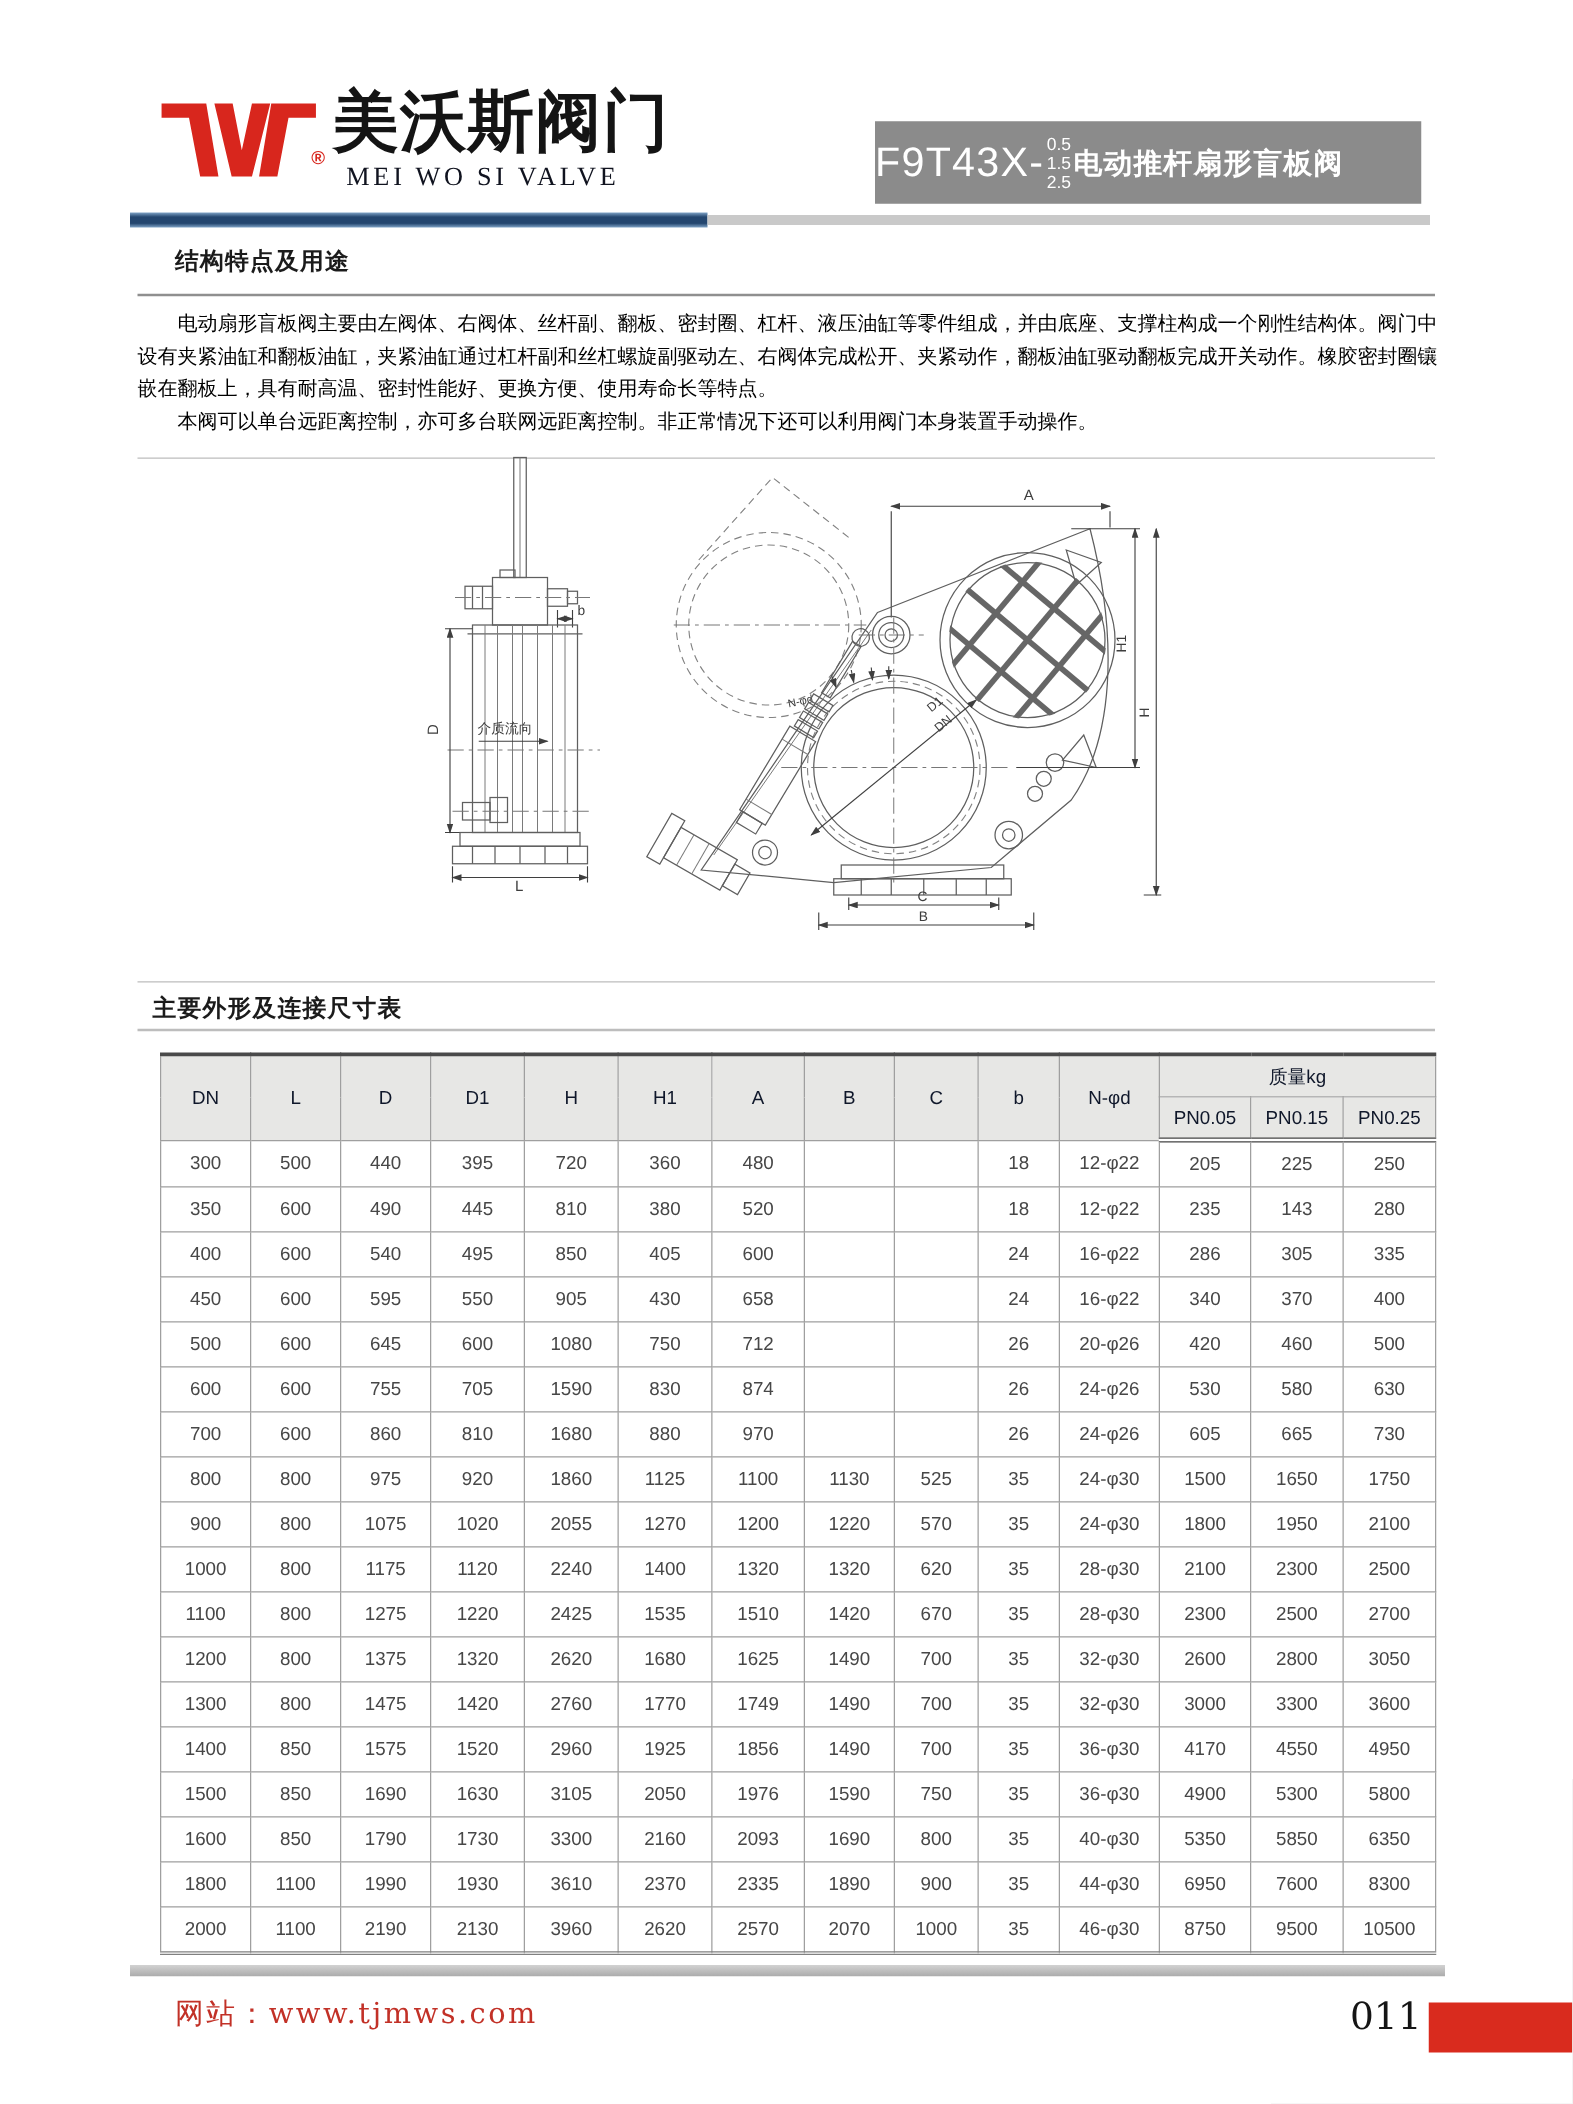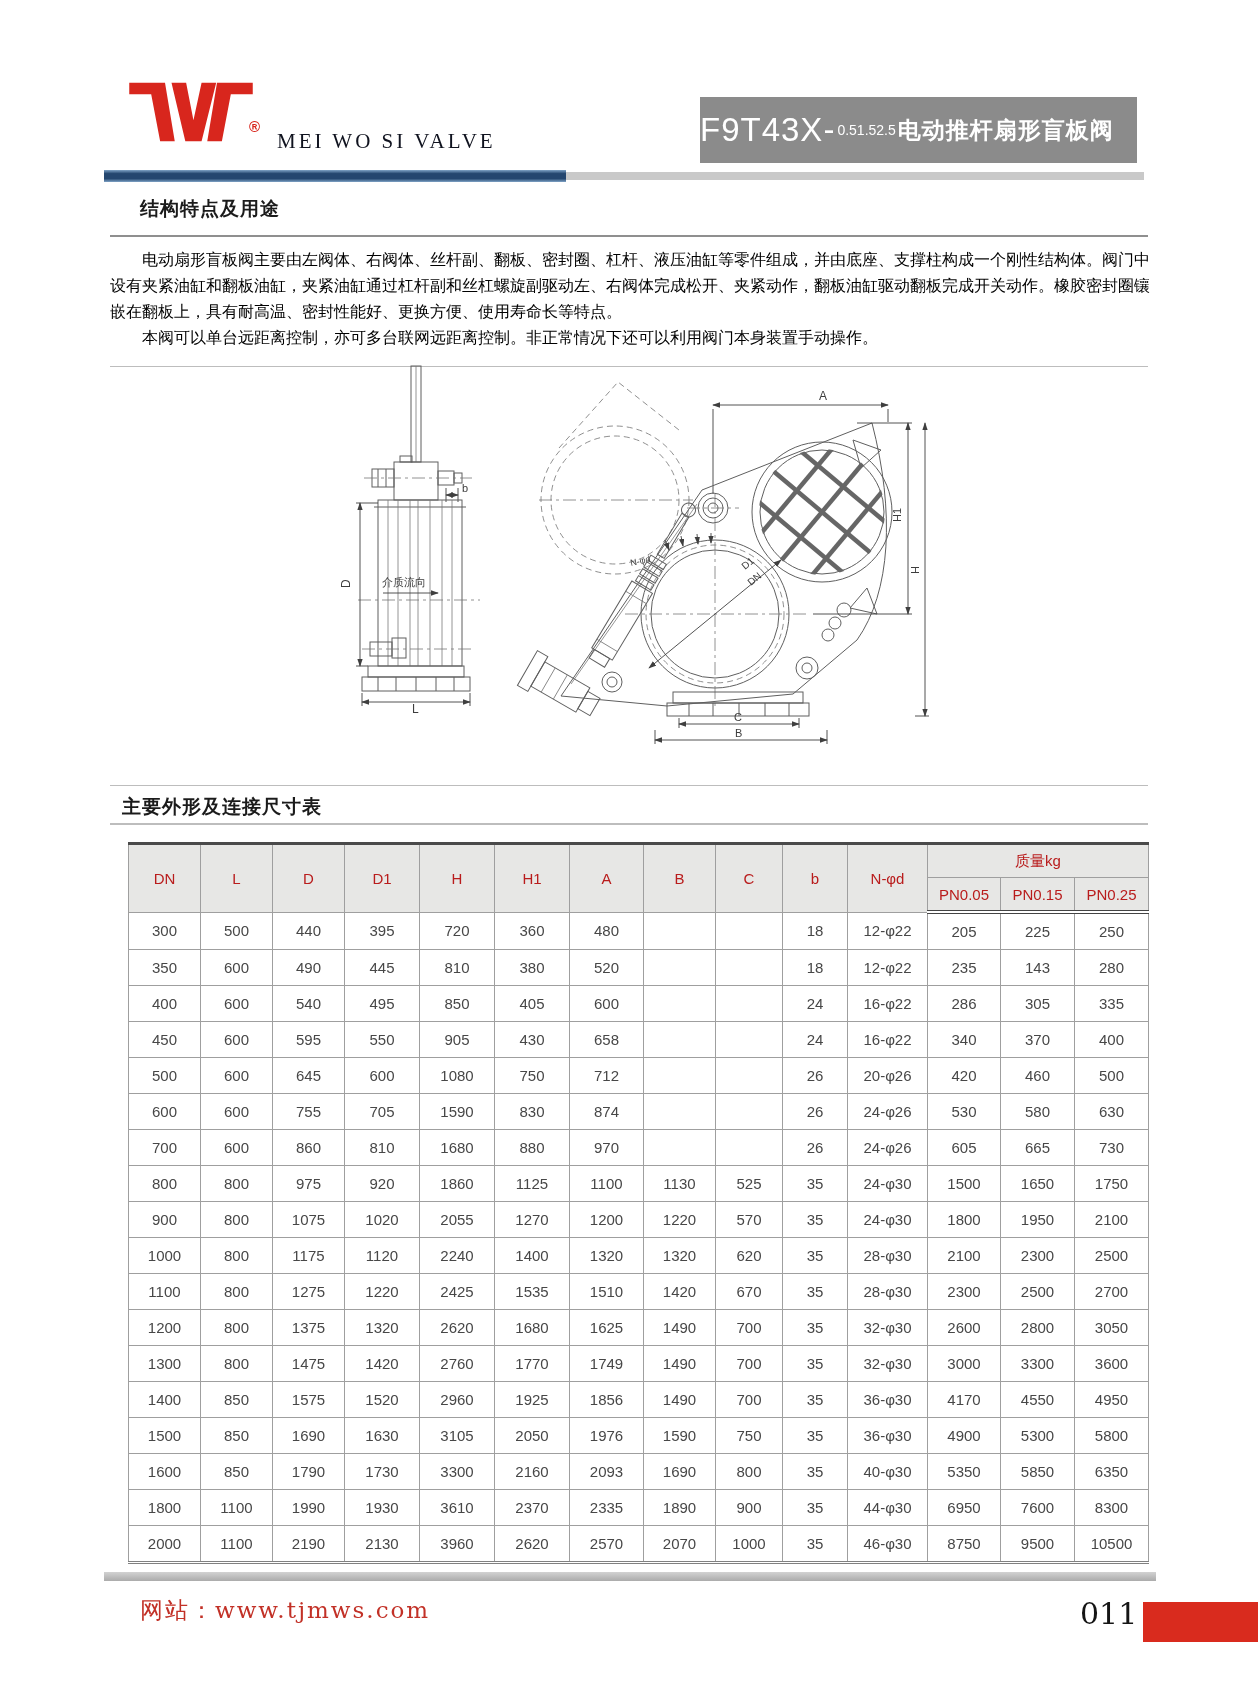--- a/index.html
+++ b/index.html
@@ -10,21 +10,21 @@
   
   .logo-mark{left:126px;top:76px;width:130px;height:72px;}
   .logo-reg{left:249px;top:118px;font-size:15px;color:#d8261d;font-weight:bold;}
   .logo-cn{left:266px;top:62px;width:250px;font-family:"DejaVu Serif",serif;font-weight:bold;
            font-size:53px;letter-spacing:1px;color:#141414;white-space:nowrap;}
   .logo-en{left:277px;top:129px;font-family:"Liberation Serif",serif;font-size:21px;
            letter-spacing:3px;color:#10131f;white-space:nowrap;}
   .title-bar{left:700px;top:97px;width:437px;height:66px;background:#8b8b8b;color:#ffffff;
              display:flex;align-items:center;justify-content:flex-start;gap:2px;}
   .title-model{font-size:33px;letter-spacing:1px;}
-  .title-stack{display:flex;flex-direction:row;font-size:14px;line-height:15px;text-align:left;}
+  .title-stack{display:flex;flex-direction:column;font-size:14px;line-height:15px;text-align:left;}
   .title-name{font-size:23px;font-weight:bold;letter-spacing:1px;white-space:nowrap;}
   .div-blue{left:104px;top:170px;width:462px;height:12px;
             background:linear-gradient(#7fa3c6,#24466f 30%,#24466f 72%,#7fa3c6);}
   .div-gray{left:566px;top:172px;width:578px;height:8px;background:#c9c9c9;}
 
   
   .sec-heading{font-size:19px;font-weight:bold;color:#1b1b1b;letter-spacing:1px;}
   .rule{background:#8f8f8f;}
   .thin-rule{background:#bdbdbd;}
   .para-wrap{left:110px;top:247px;width:1040px;font-size:16px;line-height:26px;color:#000000;
@@ -40,21 +40,21 @@
   .ph{stroke:#828282;stroke-width:0.9;fill:none;stroke-dasharray:6 4;}
   .dim{stroke:#3f3f3f;stroke-width:0.9;fill:none;}
   .lat{stroke:#666666;stroke-width:4.5;fill:none;}
 
   
   .dim-table{left:128px;top:842px;width:1020px;}
   table{border-collapse:collapse;table-layout:fixed;width:1020px;
         font-size:15px;color:#474747;}
   th,td{border:1px solid #9f9f9f;text-align:center;padding:0;height:35px;
         font-weight:normal;overflow:hidden;white-space:nowrap;}
-  thead th{background:#e7e7e5;color:#b91c1c;height:32px;}
+  thead th{background:#e7e7e5;color:#0f172a;height:32px;}
   table{border-top:3px solid #4a4a4a;border-bottom:3px double #808080;}
   tr.hdr2 th{border-bottom:4px double #444444;}
 
   
   .foot-bar{left:104px;top:1572px;width:1052px;height:9px;
             background:linear-gradient(#d2d2d2,#ababab);}
   .website{left:140px;top:1595px;font-family:"DejaVu Serif",serif;font-size:23px;
            letter-spacing:2px;color:#c23127;}
   .pageno{left:1080px;top:1596px;font-family:"DejaVu Serif",serif;font-size:30px;color:#151515;}
   .red-block{left:1143px;top:1602px;width:115px;height:40px;background:#d92b1e;}
@@ -63,20 +63,21 @@
 <body>
 
 <div class="page">
 
   <svg class="abs logo-mark" viewBox="0 0 160 80">
     <path d="M4,4 L48,4 L60,76 L42,76 L31,18 L4,18 Z" fill="#d8261d"></path>
     <path d="M56,4 L74,4 L83,50 L93,4 L111,4 L93,76 L73,76 Z" fill="#d8261d"></path>
     <path d="M156,4 L112,4 L100,76 L118,76 L129,18 L156,18 Z" fill="#d8261d"></path>
   </svg>
   <span class="abs logo-reg">®</span>
+  <div class="abs logo-cn">美沃斯阀门</div>
   <div class="abs logo-en">MEI WO SI VALVE</div>
 
   <div class="abs title-bar">
     <span class="title-model">F9T43X-</span>
     <span class="title-stack">
       <span>0.5</span>
       <span>1.5</span>
       <span>2.5</span>
     </span>
     <span class="title-name">电动推杆扇形盲板阀</span>

